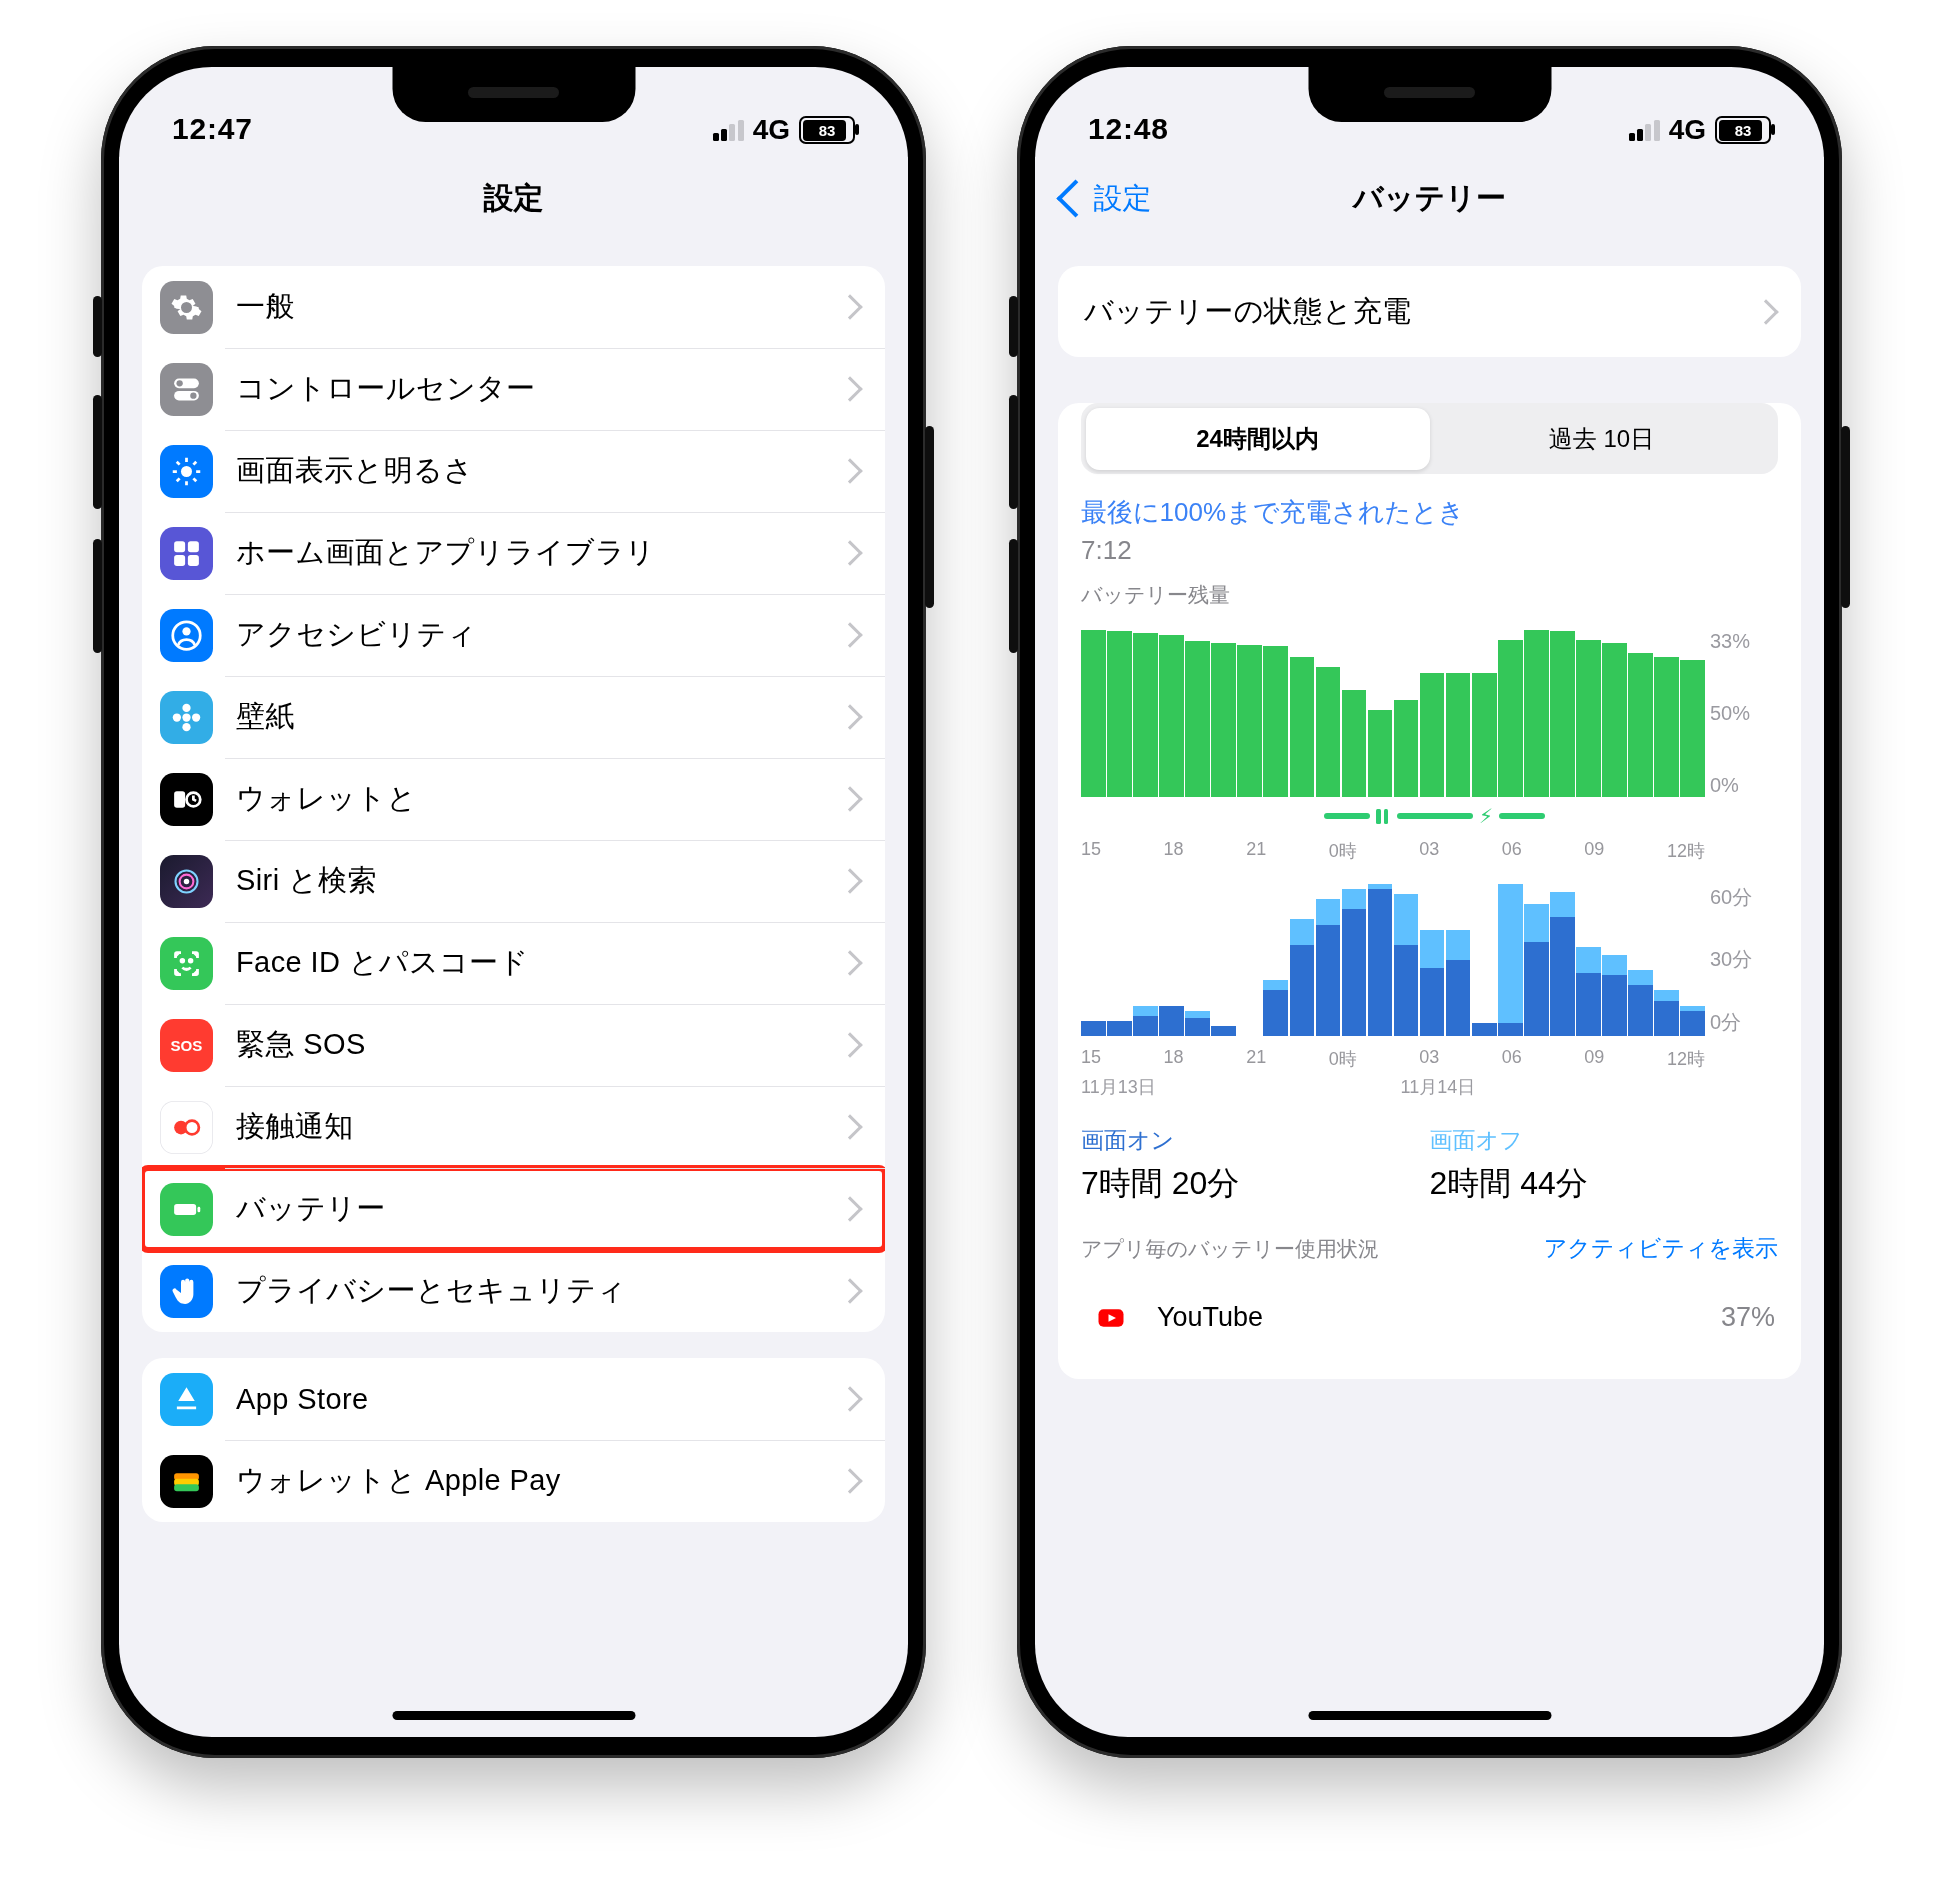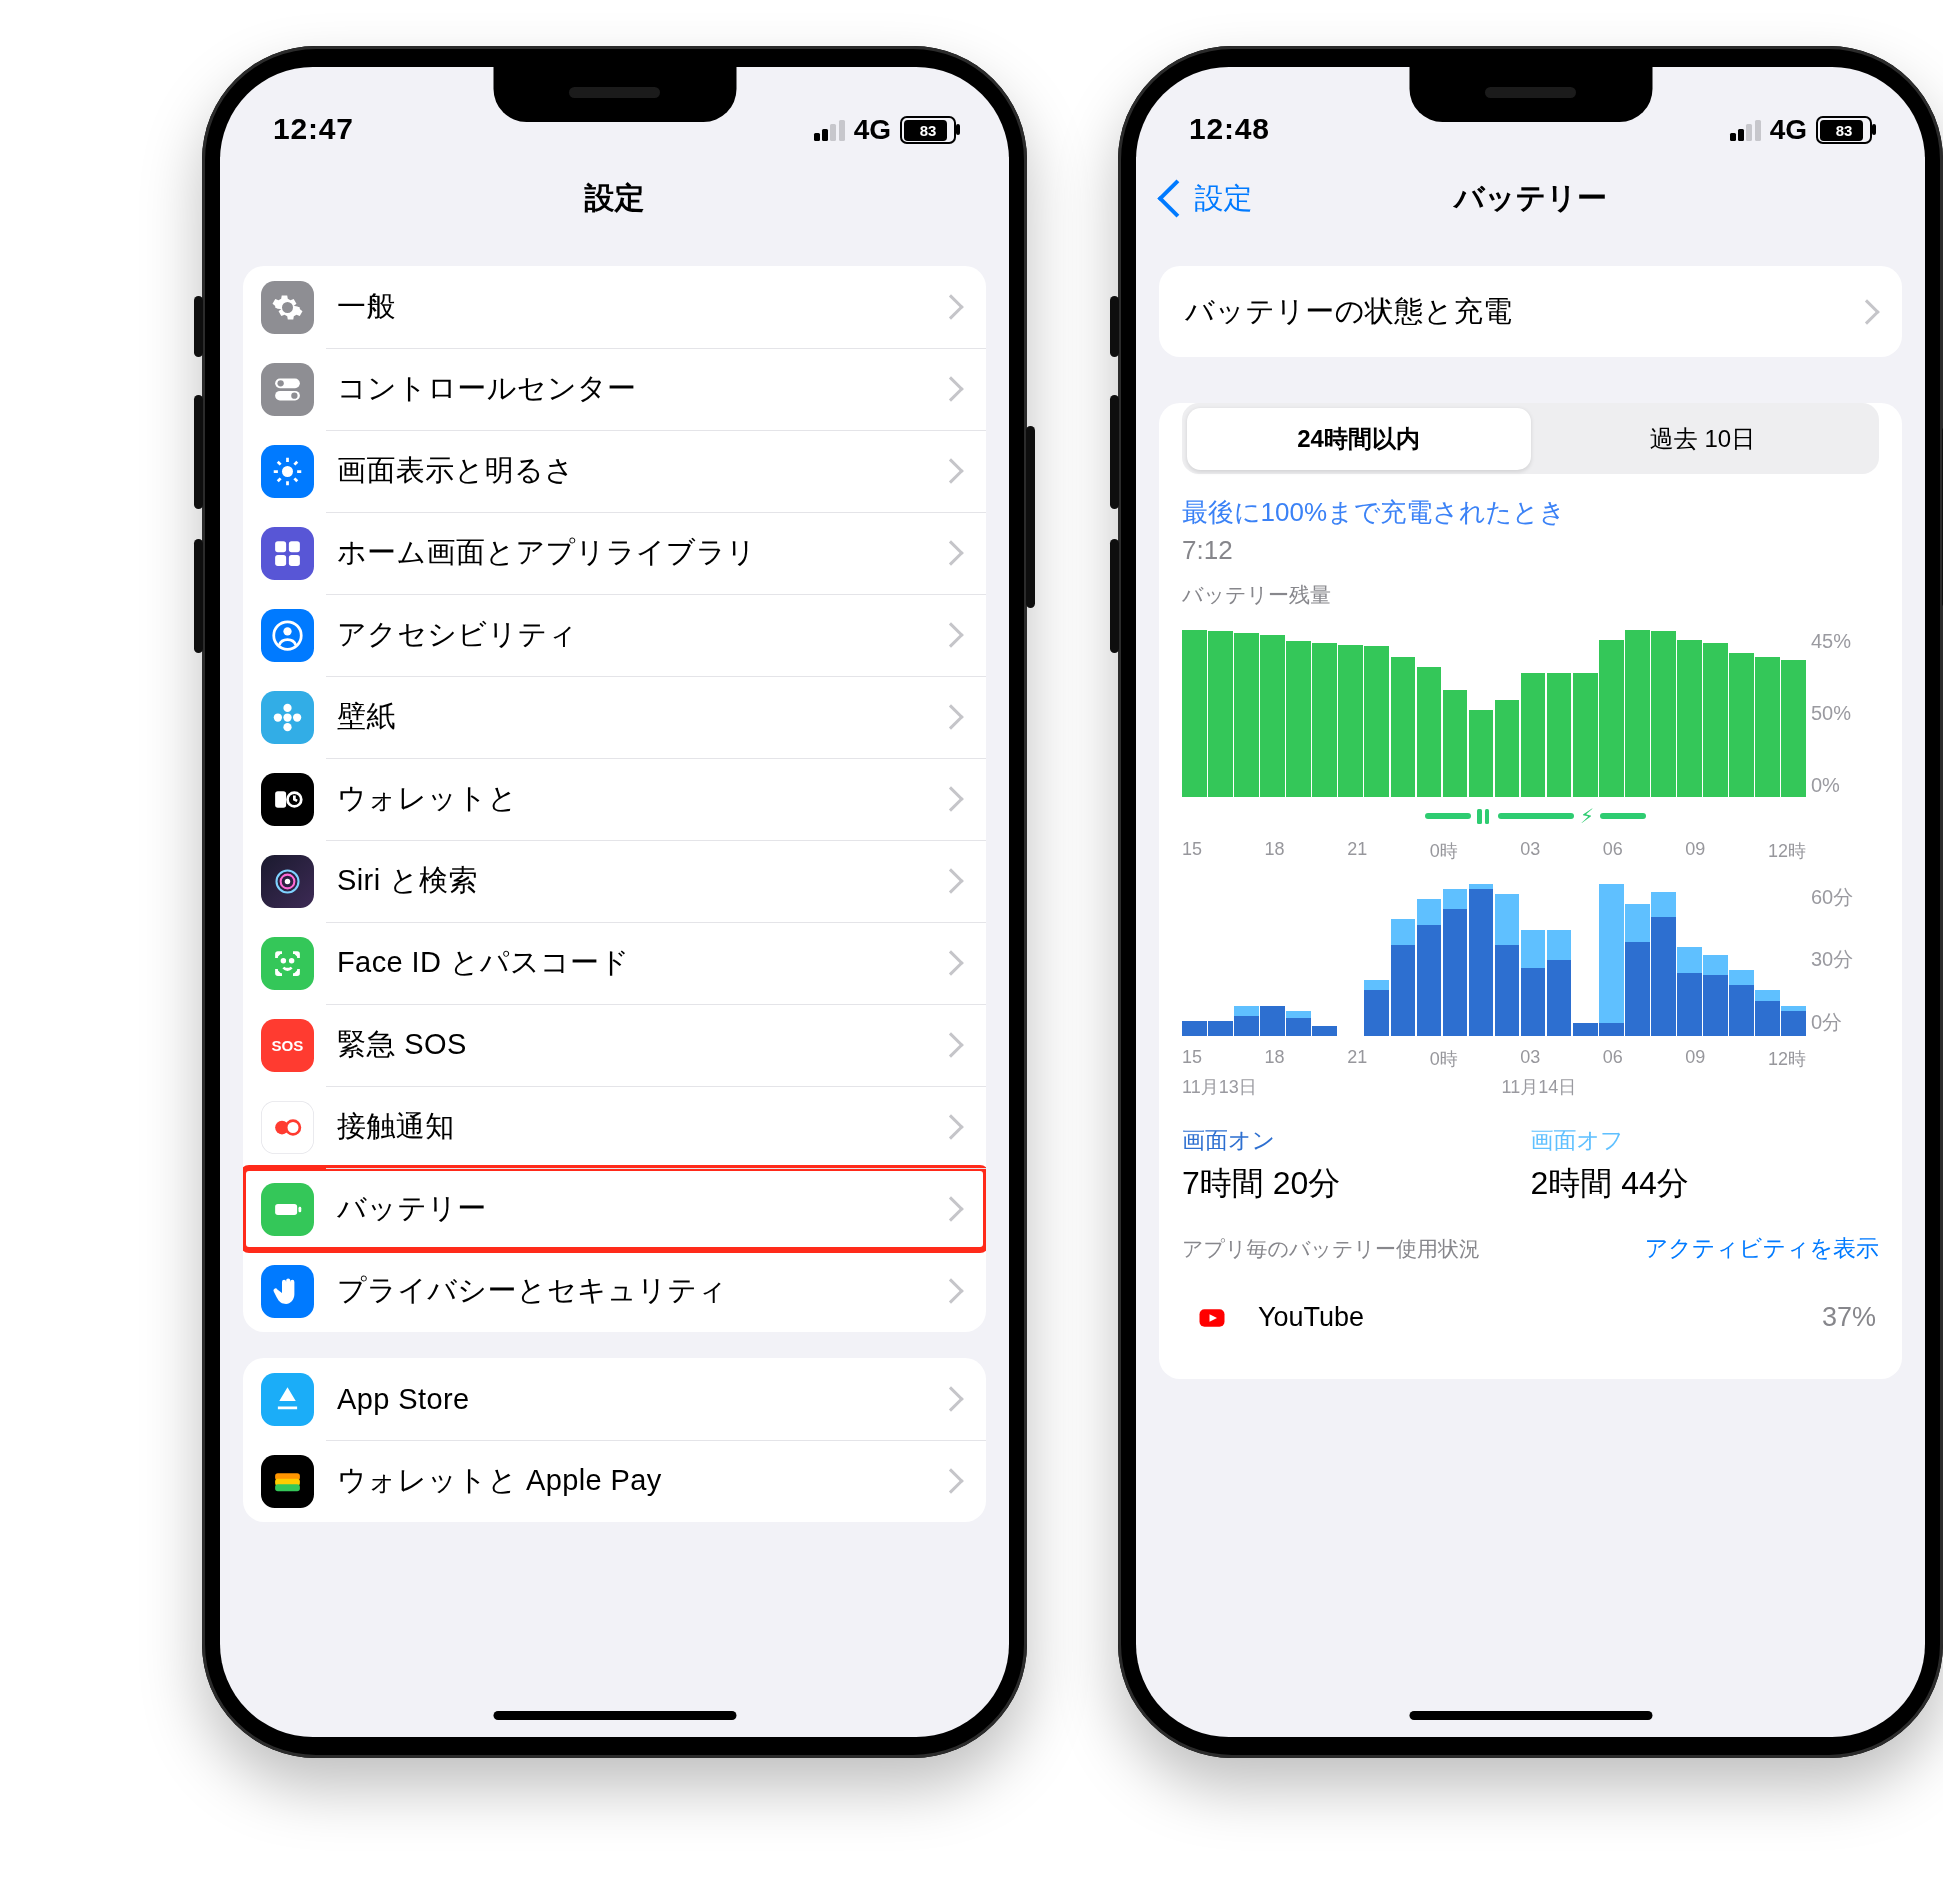--- a/index.html
+++ b/index.html
@@ -1,17 +1,17 @@
 <!DOCTYPE html>
 <html style="font-size:12px"><head>
 <meta charset="utf-8">
 <style>
 html,body{margin:0;padding:0;background:#fff;font-family:-apple-system,"SF Pro Text","Hiragino Sans","Helvetica Neue",Arial,sans-serif;-webkit-font-smoothing:antialiased}
 .stage{width:1943px;height:1898px;background:#fff;position:relative}
-.phones{display:flex;gap:91px;justify-content:flex-end;padding-top:46px}
+.phones{display:flex;gap:91px;justify-content:center;padding-top:46px}
 
 .phone{width:789px;height:1670px;border-radius:114px;background:#000;padding:21px 18px 21px 18px;box-shadow:0 0 0 3px #2b2b2b inset,0 30px 61px rgba(0,0,0,.25);position:relative}
 .phone .side-btn{position:absolute;background:#0e0e0e;border-radius:6px}
 .phone .side-btn.b1{left:-7.6px;top:250px;width:9px;height:61px}
 .phone .side-btn.b2{left:-7.6px;top:349px;width:9px;height:114px}
 .phone .side-btn.b3{left:-7.6px;top:493px;width:9px;height:114px}
 .phone .side-btn.b4{right:-7.6px;top:380px;width:9px;height:182px}
 .screen{width:100%;height:100%;border-radius:93px;background:#f2f2f7;position:relative;overflow:hidden}
 
 .notch{position:absolute;top:0;left:50%;transform:translateX(-50%);width:243px;height:55px;background:#000;border-bottom-left-radius:33px;border-bottom-right-radius:33px;z-index:50}
@@ -399,21 +399,21 @@
                   <div class="bar" style="height: 94%;"></div>
                   <div class="bar" style="height: 100%;"></div>
                   <div class="bar" style="height: 99%;"></div>
                   <div class="bar" style="height: 94%;"></div>
                   <div class="bar" style="height: 92%;"></div>
                   <div class="bar" style="height: 86%;"></div>
                   <div class="bar" style="height: 84%;"></div>
                   <div class="bar" style="height: 82%;"></div>
                 </div>
           <div class="y-axis" id="y-batt">
-                  <div>45%</div>
+                  <div>33%</div>
                   <div>50%</div>
                   <div>0%</div>
                 </div>
         </div>
         <div class="charge-seg">
           <div class="bar" style="width:46px"></div>
           <div class="pause">
                   <i></i>
                   <i></i>
                 </div>

